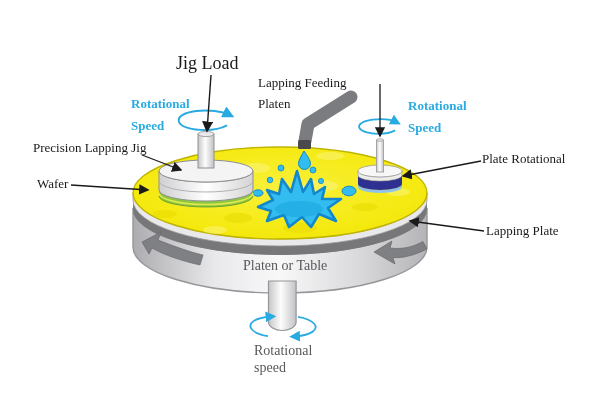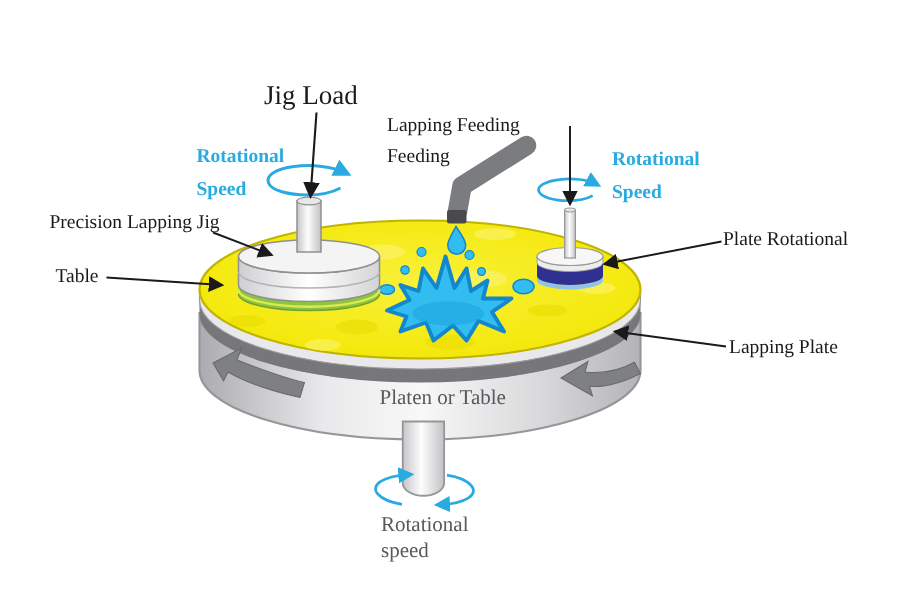--- a/index.html
+++ b/index.html
@@ -138,34 +138,34 @@
     <path d="M142,155 L181,170" fill="none" marker-end="url(#ahB)"></path>
     <path d="M71,185 L148,190" fill="none" marker-end="url(#ahB)"></path>
     <path d="M481,161 L403,176" fill="none" marker-end="url(#ahB)"></path>
     <path d="M484,231 L410,221" fill="none" marker-end="url(#ahB)"></path>
   </g>
 </svg>
 
 <div class="label big" style="left:176px;top:54px;">Jig Load</div>
 
 <div class="label" style="left:258px;top:76px;">Lapping Feeding</div>
-<div class="label" style="left:258px;top:97px;">Feeding</div>
+<div class="label" style="left:258px;top:97px;">Platen</div>
 
 <div class="label cyan" style="left:131px;top:97px;">Rotational</div>
 <div class="label cyan" style="left:131px;top:119px;">Speed</div>
 
 <div class="label cyan" style="left:408px;top:99px;">Rotational</div>
 <div class="label cyan" style="left:408px;top:121px;">Speed</div>
 
 <div class="label" style="left:33px;top:141px;text-align:right;">Precision Lapping Jig</div>
 
-<div class="label" style="left:37px;top:177px;">Table</div>
+<div class="label" style="left:37px;top:177px;">Wafer</div>
 
 <div class="label" style="left:482px;top:152px;">Plate Rotational</div>
 
 <div class="label" style="left:486px;top:224px;text-align:center;">Lapping Plate</div>
 
-<div class="label gray" style="left:243px;top:258px;margin-left:10px;">Platen or Table</div>
+<div class="label gray" style="left:243px;top:258px;">Platen or Table</div>
 
 <div class="label gray" style="left:254px;top:343px;">Rotational</div>
 <div class="label gray" style="left:254px;top:360px;">speed</div>
 
 </div>
 
 </body></html>

